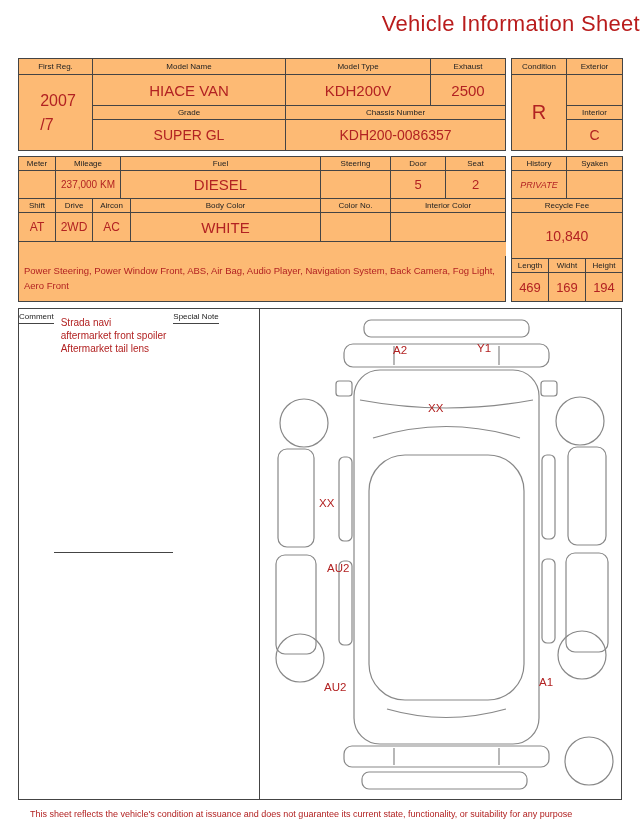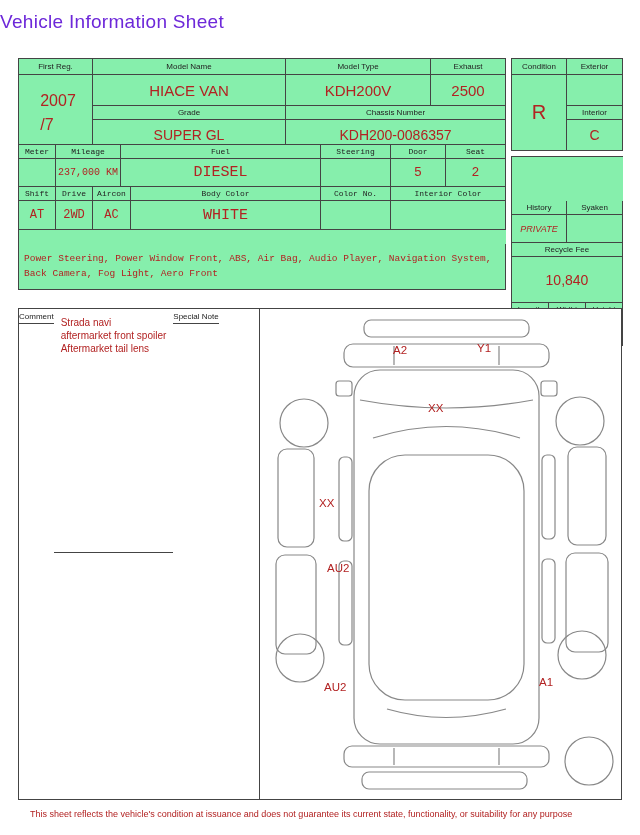--- a/index.html
+++ b/index.html
@@ -1,19 +1,19 @@
 <!DOCTYPE html>
 <html><head>
 <meta charset="utf-8">
 <style>
   *{margin:0;padding:0;box-sizing:border-box}
   html,body{width:640px;height:835px}
   body{background:#fff;font-family:"Liberation Sans",sans-serif;position:relative;color:#222;overflow:hidden}
-  .title{position:absolute;top:11px;left:0;width:100%;text-align:left;font-size:19px;color:#6d28d9;letter-spacing:.3px}
-  .tbl,.rwrap{position:absolute;border-top:1px solid #444;border-left:1px solid #444;background:#86efac}
+  .title{position:absolute;top:11px;left:0;width:100%;text-align:right;font-size:22px;color:#b91c1c;letter-spacing:.3px}
+  .tbl,.rwrap{position:absolute;border-top:1px solid #444;border-left:1px solid #444;background:#fdba74}
   .tbl{display:grid}
   .tbl2{display:grid}
   .tbl>div,.tbl2>div{border-right:1px solid #444;border-bottom:1px solid #444;display:flex;align-items:center;justify-content:center;overflow:hidden}
   .lab{font-size:8px;color:#222}
   .val{color:#b22222;font-size:12px}
   .left{justify-content:flex-start;padding-left:5px}
   .topleft{justify-content:flex-start;align-items:flex-start;text-align:left;padding:3px 5px;line-height:1.5}
   .pre{white-space:pre-line;line-height:1.45}
   .bottom{position:absolute;left:18px;top:308px;width:604px;height:492px;border:1px solid #444;display:flex;background:#fff}
   .left-panel{width:241px;border-right:1px solid #444;display:flex;flex-direction:row}
@@ -49,21 +49,21 @@
 
 <div class="tbl" style="left:511px;top:58px;grid-template-columns:55px 56px;grid-template-rows:16px 31px 14px 31px;">
   <div class="lab" style="grid-area:1/1">Condition</div>
   <div class="lab" style="grid-area:1/2">Exterior</div>
   <div class="val" style="grid-area:2/1/5/2;font-size:20px;">R</div>
   <div class="val" style="grid-area:2/2"></div>
   <div class="lab" style="grid-area:3/2">Interior</div>
   <div class="val" style="grid-area:4/2;font-size:14px;">C</div>
 </div>
 
-<div class="tbl" style="left:18px;top:144px;grid-template-columns:37px 37px 28px 10px 190px 70px 55px 60px;grid-template-rows:14px 28px 14px 29px 14px 46px;font-family:Liberation Mono, monospace;">
+<div class="tbl" style="left:18px;top:156px;grid-template-columns:37px 37px 28px 10px 190px 70px 55px 60px;grid-template-rows:14px 28px 14px 29px 14px 46px;">
   <div class="lab" style="grid-area:1/1">Meter</div>
   <div class="lab" style="grid-area:1/2/2/4">Mileage</div>
   <div class="lab" style="grid-area:1/4/2/6">Fuel</div>
   <div class="lab" style="grid-area:1/6">Steering</div>
   <div class="lab" style="grid-area:1/7">Door</div>
   <div class="lab" style="grid-area:1/8">Seat</div>
 
   <div class="val" style="grid-area:2/1"></div>
   <div class="val" style="grid-area:2/2/3/4;font-size:10px;">237,000 KM</div>
   <div class="val" style="grid-area:2/4/3/6;font-size:15px;">DIESEL</div>
@@ -82,21 +82,21 @@
   <div class="val" style="grid-area:4/2;font-size:12px;">2WD</div>
   <div class="val" style="grid-area:4/3/5/5;font-size:12px;">AC</div>
   <div class="val" style="grid-area:4/5;font-size:15px;">WHITE</div>
   <div class="val" style="grid-area:4/6"></div>
   <div class="val" style="grid-area:4/7/5/9"></div>
 
   <div class="val topleft" style="grid-area:6/1/7/9;font-size:9.5px;">Power Steering, Power Window  Front, ABS, Air Bag, Audio Player, Navigation System, Back Camera, Fog Light, Aero Front</div>
 </div>
 
 <div class="rwrap" style="left:511px;top:156px;width:112px;">
-  <div class="tbl2" style="grid-template-columns:55px 56px;grid-template-rows:14px 28px;margin-top:44px;">
+  <div class="tbl2" style="grid-template-columns:55px 56px;grid-template-rows:14px 28px;">
     <div class="lab">History</div>
     <div class="lab">Syaken</div>
     <div class="val" style="font-size:9px;font-style:italic;">PRIVATE</div>
     <div class="val"></div>
   </div>
   <div class="tbl2" style="grid-template-columns:111px;grid-template-rows:14px 46px;">
     <div class="lab">Recycle Fee</div>
     <div class="val" style="font-size:14px;">10,840</div>
   </div>
   <div class="tbl2" style="grid-template-columns:37px 37px 37px;grid-template-rows:14px 29px;">

